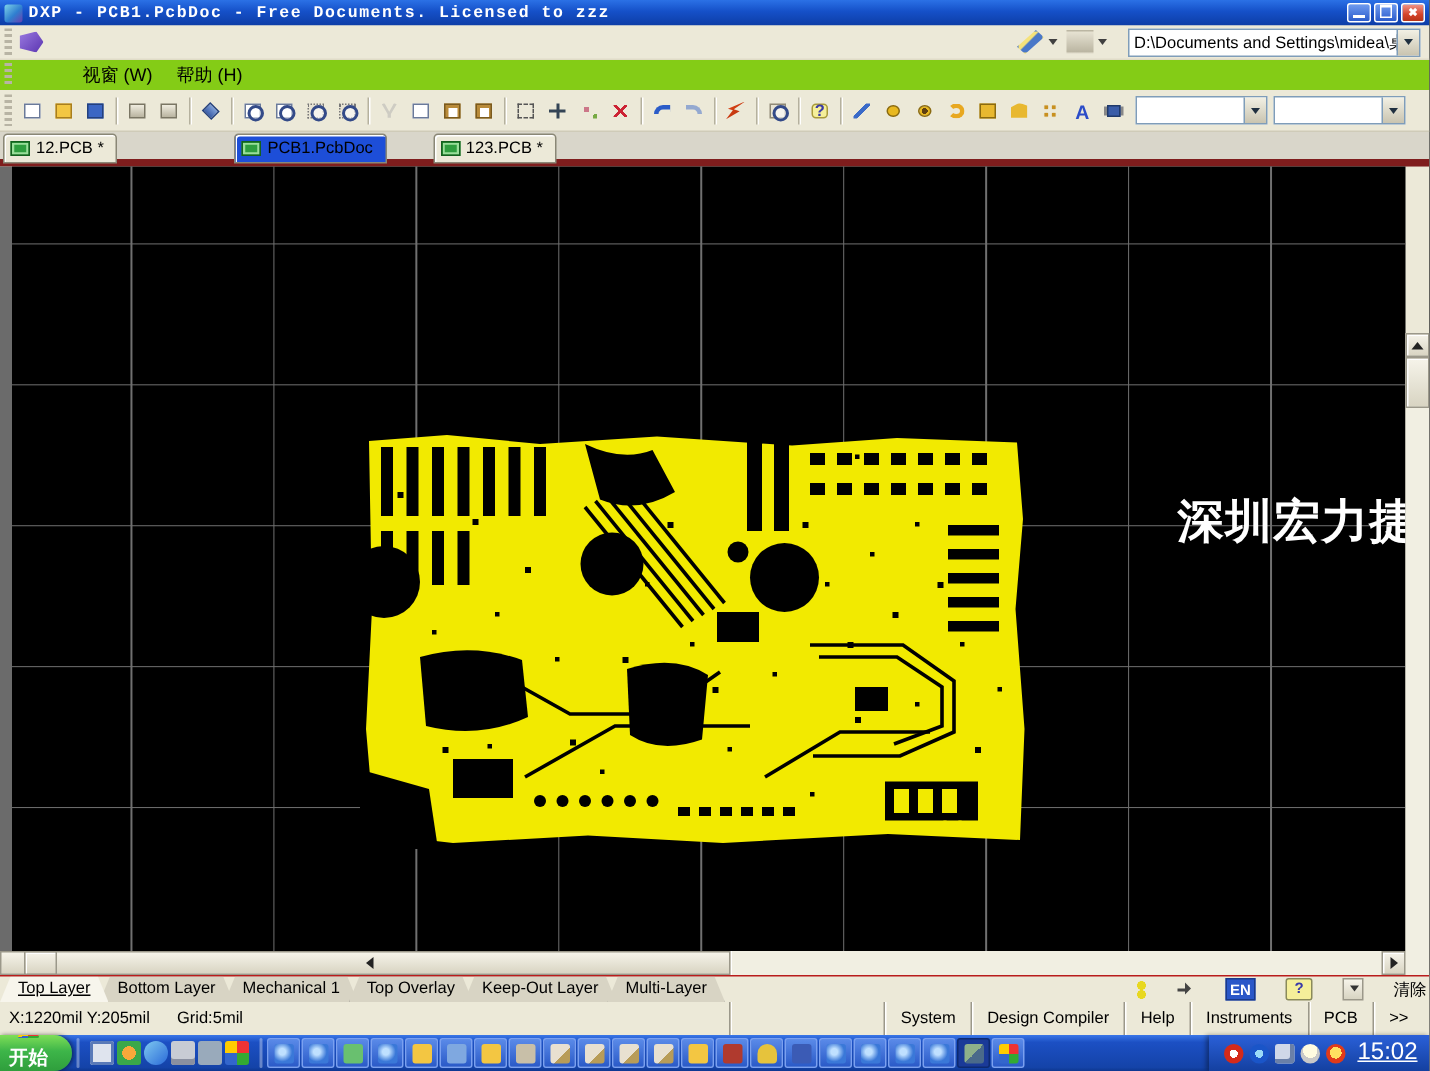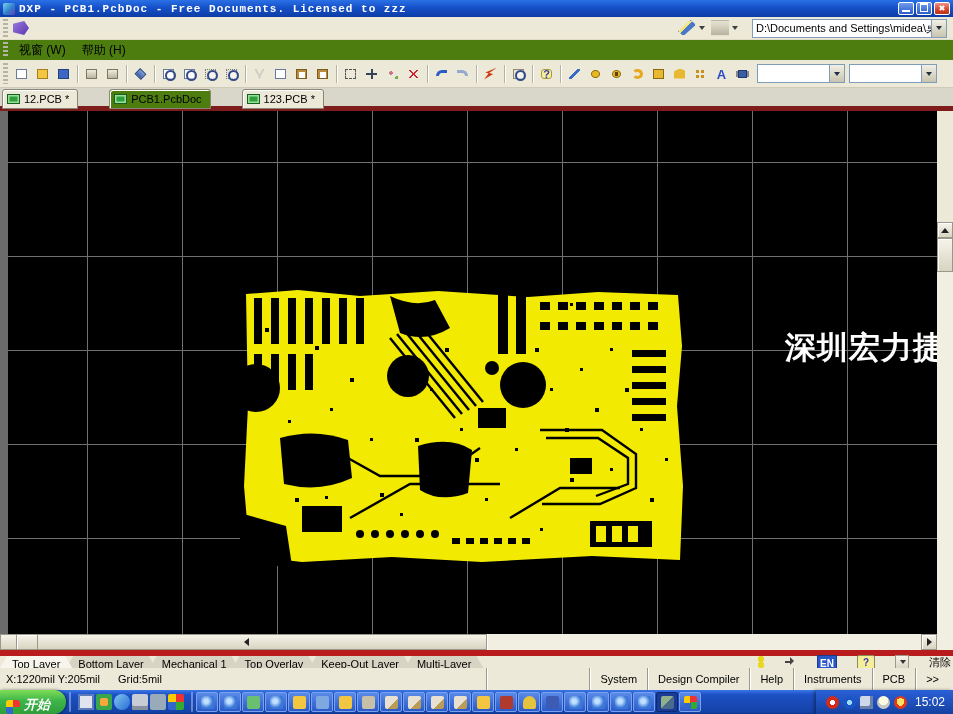--- a/index.html
+++ b/index.html
@@ -17,21 +17,21 @@
   .win-btn{width:16px;height:13px;border:1px solid #fff;border-radius:2px;position:relative;
     background:linear-gradient(180deg,#6f9bef,#2b5ccc);}
   .win-btn.close{background:linear-gradient(180deg,#f09489,#d4442a 60%,#b83418);}
   .win-btn::after{content:"";position:absolute;left:3px;right:3px;bottom:2px;height:2px;background:#fff;}
   .win-btn.restore::after{height:6px;background:transparent;border:1px solid #fff;border-top-width:2px;}
   .win-btn.close::after{left:4px;right:4px;bottom:5px;height:2px;transform:rotate(45deg);box-shadow:0 0 0 0 #fff;}
   .win-btn.close::before{content:"";position:absolute;left:4px;right:4px;bottom:5px;height:2px;background:#fff;transform:rotate(-45deg);}
 
   
   .menurow1{position:absolute;left:0;top:17px;width:953px;height:23px;background:#ece9d8;display:flex;align-items:center;border-bottom:1px solid #e0dcc8;}
-  .menurow2{position:absolute;left:0;top:40px;width:953px;height:20px;background:#4d7c0f;display:flex;align-items:center;}
+  .menurow2{position:absolute;left:0;top:40px;width:953px;height:20px;background:#84cc16;display:flex;align-items:center;gap:36px;}
   .grip{width:5px;height:80%;margin:0 3px;background:repeating-linear-gradient(180deg,#b8b4a4 0 2px,transparent 2px 4px);flex:0 0 auto;}
   .dxp-menu-icon{width:16px;height:14px;margin:0 2px;background:linear-gradient(135deg,#9a7ae0,#5a34b0);clip-path:polygon(0 20%,70% 0,100% 50%,70% 100%,0 80%);flex:0 0 auto;}
   .mitem{font-size:12px;color:#000;padding:2px 8px;white-space:nowrap;cursor:default;}
   .mr-icons{margin-left:auto;display:flex;align-items:center;}
   .tb-drop{display:flex;align-items:center;margin:0 3px;}
   .tb-drop .dicon{width:18px;height:16px;border:1px solid transparent;}
   .d-utils{background:linear-gradient(135deg,#f5e27a 0 45%,#4a78c8 45% 100%);clip-path:polygon(0 70%,70% 0,100% 30%,30% 100%);}
   .d-print{background:linear-gradient(180deg,#e7e3d3,#b9b4a0);border:1px solid #8a8673;}
   .darr{width:0;height:0;border-left:3px solid transparent;border-right:3px solid transparent;border-top:4px solid #404040;margin-left:3px;}
   .combo{height:19px;background:#fff;border:1px solid #7f9db9;display:flex;align-items:center;font-size:11px;color:#000;}
@@ -79,21 +79,21 @@
   .ic-place-paste-array::before{background:radial-gradient(#c89020 1.5px,transparent 1.6px) 0 0/5px 5px #ece9d8;border:none;}
   .ic-place-string::before{background:transparent;border:none;}
   .ic-place-string::after{content:"A";position:absolute;inset:0;font-size:13px;font-weight:bold;color:#2b4cc8;text-align:center;line-height:17px;}
   .ic-place-component::before{background:#3a5da8;border:1px solid #203a6a;inset:4px;box-shadow:-3px 0 0 -1px #888,3px 0 0 -1px #888;}
   .tb-combo{width:88px;margin-left:4px;}
 
   
   .doctabs{position:absolute;left:0;top:88px;width:953px;height:23px;background:#d9d6ca;display:flex;align-items:flex-start;padding:1px 0 0 2px;border-bottom:5px solid #7f1d1d;gap:28px;}
   .doctab{height:20px;margin-right:3px;padding:0 8px 0 4px;display:flex;align-items:center;gap:4px;font-size:11px;color:#000;
     background:#ece9d8;border:1px solid #8a8776;border-radius:3px 3px 0 0;box-shadow:inset 1px 1px 0 #fff;}
-  .doctab.active{background:#4d7c0f;}
+  .doctab.active{background:#1d4ed8;margin-left:47px;}
   .chip-icon{width:13px;height:10px;background:#2e9e3e;border:1px solid #14601e;box-shadow:inset 0 0 0 1.5px #9ade9a;flex:0 0 auto;}
 
   
   .main{position:absolute;left:0;top:111px;width:953px;height:523px;}
   .leftstrip{position:absolute;left:0;top:0;width:8px;height:523px;background:#6b6b6b;}
   .canvas{position:absolute;left:8px;top:0;width:929px;height:523px;background-color:#000;overflow:hidden;
     background-image:repeating-linear-gradient(90deg,transparent 0 94px,#707070 94px 95px),
                      repeating-linear-gradient(180deg,transparent 0 93px,#707070 93px 94px);
     background-position:-15px 0,0 -42px;}
   .pcb{position:absolute;left:232px;top:177px;width:446px;height:278px;}
@@ -105,21 +105,21 @@
   .sbtn{position:absolute;width:16px;height:16px;background:linear-gradient(180deg,#f6f4ea,#d8d4c2);border:1px solid #9b988a;box-shadow:inset 1px 1px 0 #fff;display:flex;align-items:center;justify-content:center;}
   .sbtn::after{content:"";width:0;height:0;}
   .sb-up::after{border-left:4px solid transparent;border-right:4px solid transparent;border-bottom:5px solid #222;}
   .sb-left::after{border-top:4px solid transparent;border-bottom:4px solid transparent;border-right:5px solid #222;}
   .sb-right::after{border-top:4px solid transparent;border-bottom:4px solid transparent;border-left:5px solid #222;}
   .thumb{position:absolute;background:linear-gradient(180deg,#f6f4ea,#d8d4c2);border:1px solid #9b988a;box-shadow:inset 1px 1px 0 #fff;}
   .vthumb{left:0;top:16px;width:16px;height:34px;}
   .hthumb{left:16px;top:0;width:22px;height:16px;}
 
   
-  .layerbar{position:absolute;left:0;top:650px;width:953px;height:18px;background:#ece9d8;border-top:6px solid #b91c1c;display:flex;align-items:stretch;padding-left:6px;}
+  .layerbar{position:absolute;left:0;top:650px;width:953px;height:18px;background:#ece9d8;border-top:1px solid #b91c1c;display:flex;align-items:stretch;padding-left:6px;}
   .ltab{font-size:11px;color:#000;padding:2px 12px 0 12px;margin-left:-6px;background:#d8d4c4;
     clip-path:polygon(7px 0,calc(100% - 7px) 0,100% 100%,0 100%);filter:drop-shadow(0 0 .5px #666);white-space:nowrap;}
   .ltab.active{background:#f7f5ec;font-weight:normal;text-decoration:underline;z-index:2;}
   .lb-right{margin-left:auto;display:flex;align-items:center;gap:20px;padding-right:2px;}
   .mask-icon{width:8px;height:12px;background:radial-gradient(circle 3px at 4px 3px,#e8d820 98%,transparent),radial-gradient(circle 3px at 4px 9px,#e8d820 98%,transparent);}
   .filter-icon{width:12px;height:10px;background:linear-gradient(90deg,#444 0 0) left/5px 2px no-repeat;}
   .filter-icon::after{content:"";display:block;margin-left:5px;width:0;height:0;border-left:4px solid #444;border-top:4px solid transparent;border-bottom:4px solid transparent;}
   .en-box{width:20px;height:15px;background:#2a57c8;color:#fff;font-size:10px;font-weight:bold;text-align:center;line-height:15px;border:1px solid #1a3a8a;}
   .lb-help{width:18px;height:15px;background:#f5ef9a;border:1px solid #8a8a5a;border-radius:2px;font-size:10px;font-weight:bold;color:#3a3aa8;text-align:center;line-height:14px;}
   .lb-chev{width:14px;height:15px;background:linear-gradient(180deg,#f6f4ea,#d8d4c2);border:1px solid #9b988a;position:relative;}
@@ -128,22 +128,22 @@
 
   
   .statusbar{position:absolute;left:0;top:668px;width:953px;height:22px;background:#ece9d8;display:flex;align-items:center;font-size:11px;color:#000;}
   .sb-left{width:487px;padding-left:6px;display:flex;gap:18px;align-items:center;border-right:1px solid #9b988a;height:100%;box-shadow:1px 0 0 #fff;}
   .sb-panels{margin-left:auto;display:flex;align-items:center;height:100%;padding-right:4px;}
   .pbtn{padding:2px 10px;border-left:1px solid #9b988a;box-shadow:inset 1px 0 0 #fff;white-space:nowrap;height:100%;display:flex;align-items:center;}
   .pbtn::first-letter{text-decoration:underline;}
 
   
   .taskbar{position:absolute;left:0;top:690px;width:953px;height:24px;background:linear-gradient(180deg,#3a77e8 0%,#1c50c4 20%,#1443a8 90%,#0d3790 100%);display:flex;align-items:center;}
-  .startbtn{height:24px;padding:0 16px 0 6px;display:flex;align-items:flex-end;gap:4px;color:#fff;font-weight:bold;font-size:13px;font-style:italic;
-    background:linear-gradient(180deg,#7ede57,#3db549 45%,#2f9e3c);border-radius:0 12px 12px 0;box-shadow:1px 0 3px rgba(0,0,0,.5);}
+  .startbtn{height:24px;padding:0 16px 0 6px;display:flex;align-items:center;gap:4px;color:#fff;font-weight:bold;font-size:13px;
+    background:linear-gradient(180deg,#7ede57,#3db549 45%,#2f9e3c);border-radius:0 12px 12px 0;box-shadow:1px 0 3px rgba(0,0,0,.5);flex-direction:column;}
   .winflag{width:14px;height:14px;background:conic-gradient(#e33 0 25%,#3a3 0 50%,#36c 0 75%,#fc0 0);border-radius:3px;}
   .ql{display:flex;align-items:center;gap:2px;margin:0 4px;}
   .qlicon{width:16px;height:16px;border-radius:2px;background:#9ab;}
   .tk-sep{width:2px;height:20px;background:rgba(255,255,255,.35);margin:0 3px;border-radius:1px;}
   .tasks{display:flex;align-items:center;gap:1px;}
   .taskbtn{width:22px;height:20px;background:linear-gradient(180deg,#5a8ae8,#2a5ac8);border:1px solid #7aa0f0;border-radius:2px;display:flex;align-items:center;justify-content:center;}
   .taskbtn.pressed{background:#1a3a98;border-color:#0d2a70;}
   .taskicon{width:13px;height:13px;border-radius:2px;background:#ccc;}
   .ic-ie{background:radial-gradient(circle at 40% 40%,#bfe0ff 0 20%,#3a78d8 60%);}
   .ic-notepad{background:#69c06f;}
@@ -160,21 +160,21 @@
   .ic-windows-media-player{background:radial-gradient(circle,#f8a83a 0 40%,#3aa84a 40%);}
   .ic-msn-explorer{background:linear-gradient(135deg,#7ec8f0,#2a6ad8);border-radius:50%;}
   .ic-calculator{background:#c8ccd4;box-shadow:inset 0 -4px 0 #8a90a0;}
   .tray{margin-left:auto;height:24px;display:flex;align-items:center;gap:4px;padding:0 8px 0 10px;background:linear-gradient(180deg,#2a60d8,#1440a0);box-shadow:-2px 0 3px rgba(0,0,0,.35);}
   .trayicon{width:13px;height:13px;border-radius:50%;}
   .ic-volume-muted{background:radial-gradient(circle,#fff 0 30%,#d42a1a 30%);}
   .ic-audio-manager{background:radial-gradient(circle,#9adbf8 0 30%,#1a55c8 30%);}
   .ic-network{border-radius:2px;background:#cfd8e8;box-shadow:inset -3px -3px 0 #6a80a8;}
   .ic-bulb{background:radial-gradient(circle at 50% 35%,#fffbe0 0 45%,#c8c8c8 45%);}
   .ic-bulb-red{background:radial-gradient(circle at 50% 45%,#ffe060 0 40%,#e03a1a 40%);}
-  .clock{color:#fff;font-size:12px;margin-left:4px;white-space:nowrap;}
+  .clock{color:#fff;font-size:16px;margin-left:4px;white-space:nowrap;text-decoration:underline;}
 </style>
 </head>
 <body>
 
 <div class="window">
 
   <div class="titlebar">
     <span class="title-icon"></span>
     <span class="title-text">DXP - PCB1.PcbDoc - Free Documents. Licensed to zzz</span>
     <span class="win-btns">

